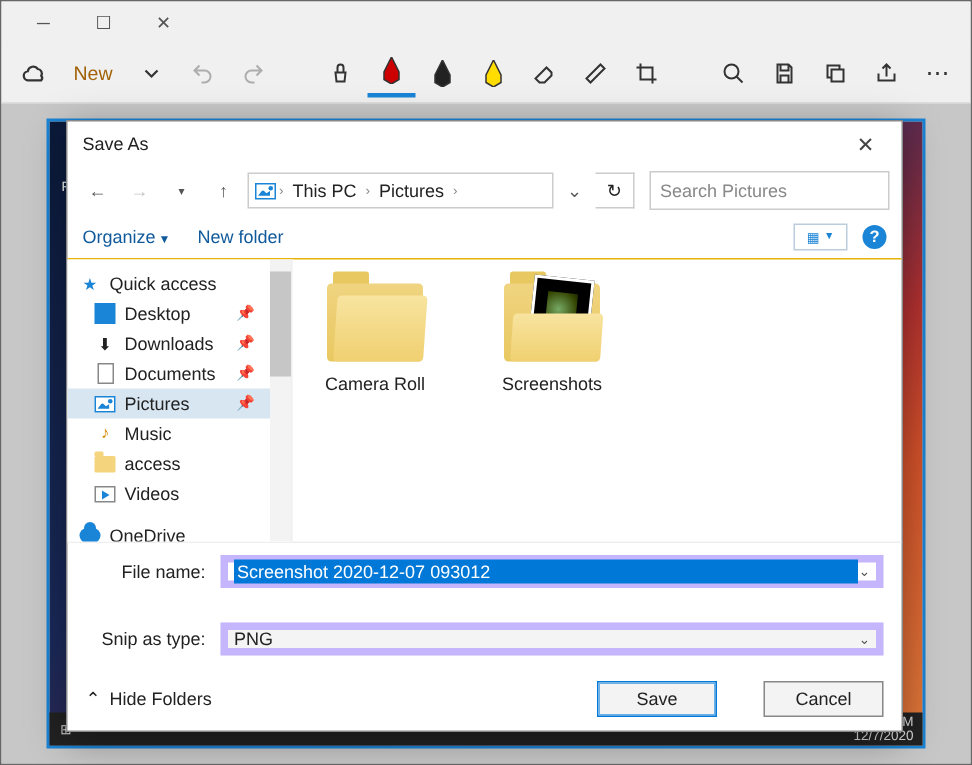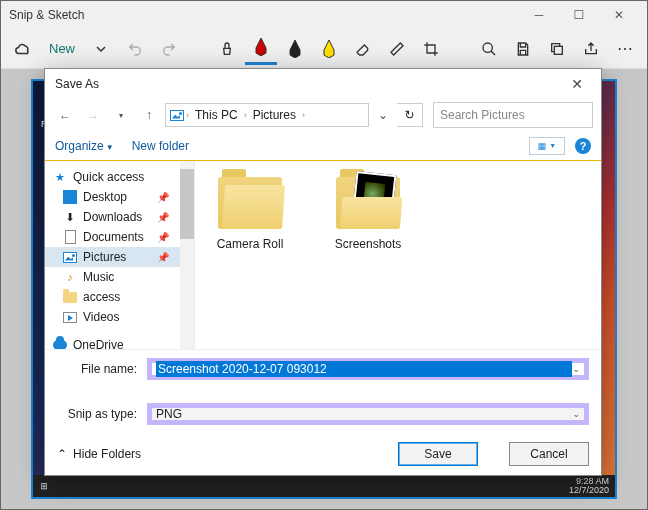--- a/index.html
+++ b/index.html
@@ -6,35 +6,35 @@
 body { width: 648px; height: 510px; background: #d9d9d9; overflow: hidden; position: relative; }
 
 
 .app-window { width: 648px; height: 510px; background: #f0f0f0; border: 1px solid #666; display: flex; flex-direction: column; }
 
 .titlebar { height: 28px; display: flex; align-items: center; padding: 0 8px; background: #f0f0f0; font-size: 12px; color: #333; }
 .titlebar .title { flex: 1; }
 .titlebar .win-btn { width: 40px; height: 28px; display: flex; align-items: center; justify-content: center; color: #555; }
 
 .toolbar { height: 40px; display: flex; align-items: center; padding: 0 6px; gap: 2px; background: #f0f0f0; border-bottom: 1px solid #ddd; }
-.toolbar .new-btn { display: flex; align-items: center; gap: 6px; padding: 4px 8px; font-size: 13px; color: #0f766e; }
+.toolbar .new-btn { display: flex; align-items: center; gap: 6px; padding: 4px 8px; font-size: 13px; color: #a16207; }
 .toolbar .icon-btn { width: 32px; height: 32px; display: flex; align-items: center; justify-content: center; color: #333; }
 .toolbar .icon-btn.disabled { opacity: 0.35; }
 .toolbar .spacer { flex: 1; }
 .pen-active { border-bottom: 3px solid #1a84d6; }
 
 .canvas-area { flex: 1; background: #c7c7c7; position: relative; overflow: hidden; }
 .desktop-bg { position: absolute; left: 30px; top: 10px; right: 30px; bottom: 10px; background: linear-gradient(135deg, #0b1a3a 0%, #1a2a5a 35%, #4a2a55 55%, #b03030 70%, #d0502a 80%, #e07a3a 100%); border: 2px solid #1a84d6; }
 .taskbar-sim { position:absolute; left:0; right:0; bottom:0; height:22px; background:#222; display:flex; align-items:center; color:#ddd; font-size:9px; }
 .taskbar-sim .tray { margin-left:auto; padding-right:6px; text-align:right; line-height:1.05;}
 .recycle { position:absolute; left:8px; top:8px; text-align:center; color:#fff; font-size:9px; }
 .recycle .bin { width:26px; height:28px; background:linear-gradient(#eef,#cce); border:1px solid #9ac; margin:0 auto 2px; border-radius:2px; }
 
 
-.dialog { position: absolute; left: 44px; top: 68px; width: 558px; height: 408px; background: #fff; border: 1px solid #888; box-shadow: 0 6px 24px rgba(0,0,0,0.35); display: flex; flex-direction: column; font-size: 12px; color: #222; }
+.dialog { position: absolute; left: 44px; top: 80px; width: 558px; height: 408px; background: #fff; border: 1px solid #888; box-shadow: 0 6px 24px rgba(0,0,0,0.35); display: flex; flex-direction: column; font-size: 12px; color: #222; }
 .dlg-title { height: 30px; display: flex; align-items: center; padding: 0 10px; }
 .dlg-title span { flex: 1; font-size: 12px; }
 .dlg-title .x { width: 28px; text-align: center; color: #444; font-size: 14px; }
 
 .nav-row { height: 32px; display: flex; align-items: center; padding: 0 8px; gap: 4px; }
 .nav-arrow { width: 24px; height: 24px; display: flex; align-items: center; justify-content: center; color: #555; }
 .nav-arrow.dis { opacity: 0.35; }
 .breadcrumb { flex: 1; height: 24px; border: 1px solid #ccc; display: flex; align-items: center; padding: 0 4px; gap: 2px; background: #fff; }
 .breadcrumb .seg { padding: 0 4px; }
 .breadcrumb .ar { color: #888; font-size: 9px; }
@@ -94,21 +94,20 @@
 .dlg-foot .spacer { flex: 1; }
 .dlg-btn { width: 80px; height: 24px; border: 1px solid #888; background: #f3f3f3; font-size: 12px; display:flex; align-items:center; justify-content:center;margin-left:21px; }
 .dlg-btn.primary { border: 1px solid #0078d7; box-shadow: inset 0 0 0 1px #6ab0e8; }
 </style>
 </head>
 <body>
 
 <div class="app-window">
 
   <div class="titlebar">
-    <span class="title">Snip &amp; Sketch</span>
     <div class="win-btn">─</div>
     <div class="win-btn">☐</div>
     <div class="win-btn">✕</div>
   </div>
 
   <div class="toolbar">
     <div class="icon-btn">
         <svg width="18" height="18" viewBox="0 0 24 24" fill="none" stroke="#333" stroke-width="2">
           <path d="M18 14a4 4 0 0 0-3-6 5 5 0 0 0-9 2 4 4 0 0 0 1 8h11a3 3 0 0 0 0-4z"></path>
         </svg>

